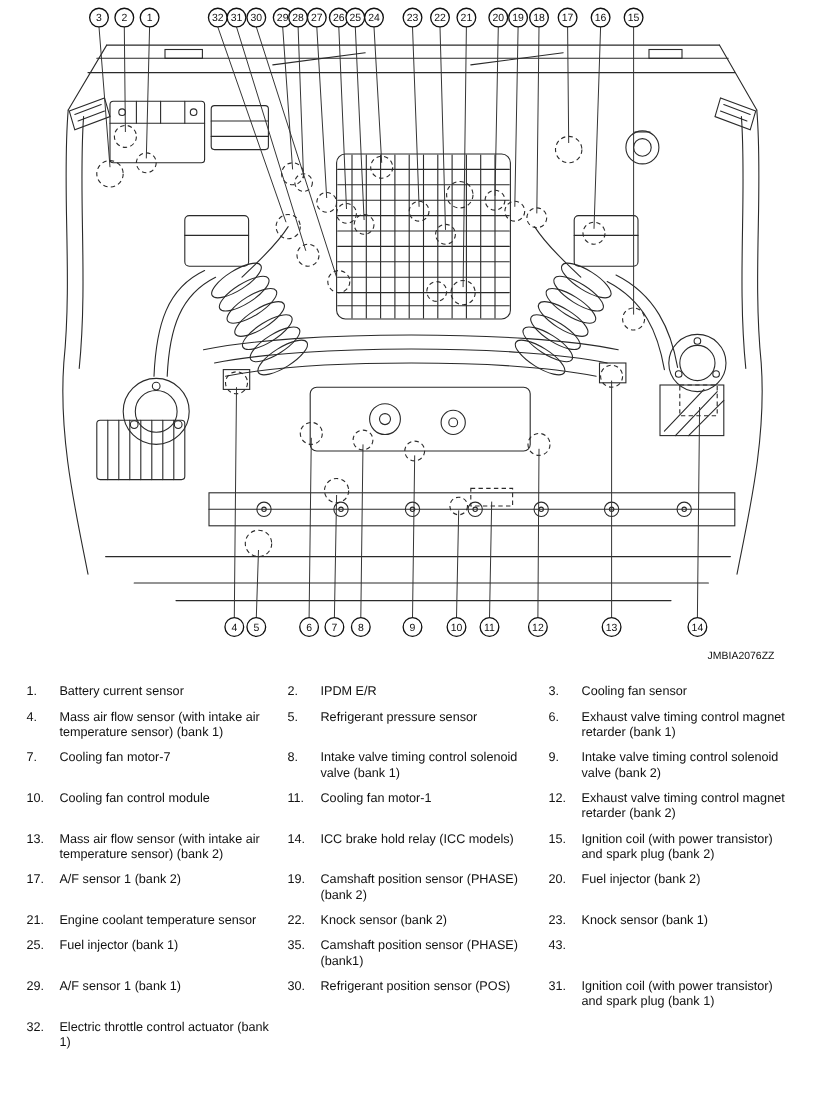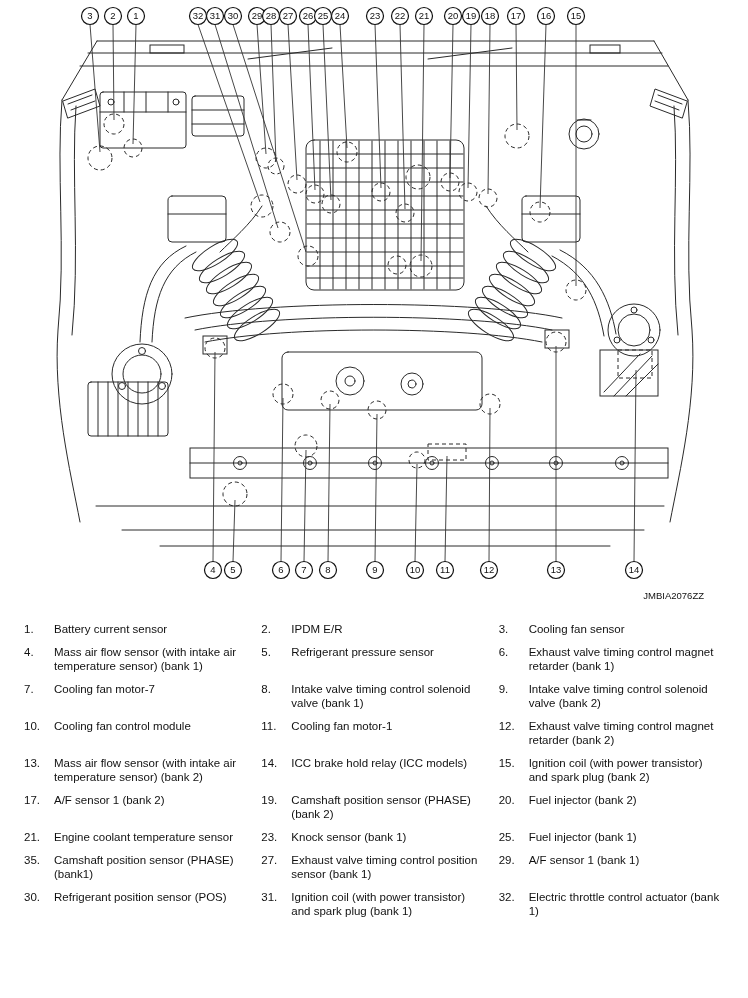--- a/index.html
+++ b/index.html
@@ -421,34 +421,37 @@
       </div>
     <div class="item">
         <span class="num">20.</span>
         <span class="txt">Fuel injector (bank 2)</span>
       </div>
     <div class="item">
         <span class="num">21.</span>
         <span class="txt">Engine coolant temperature sensor</span>
       </div>
     <div class="item">
+        <span class="num">22.</span>
+        <span class="txt">Knock sensor (bank 2)</span>
+      </div>
+    <div class="item">
         <span class="num">23.</span>
         <span class="txt">Knock sensor (bank 1)</span>
       </div>
     <div class="item">
         <span class="num">25.</span>
         <span class="txt">Fuel injector (bank 1)</span>
       </div>
     <div class="item">
         <span class="num">35.</span>
         <span class="txt">Camshaft position sensor (PHASE) (bank1)</span>
       </div>
     <div class="item">
-        <span class="num">27.</span>
-        <span class="txt">Exhaust valve timing control position sensor (bank 1)</span>
+        <span class="num">43.</span>
       </div>
     <div class="item">
         <span class="num">29.</span>
         <span class="txt">A/F sensor 1 (bank 1)</span>
       </div>
     <div class="item">
         <span class="num">30.</span>
         <span class="txt">Refrigerant position sensor (POS)</span>
       </div>
     <div class="item">

